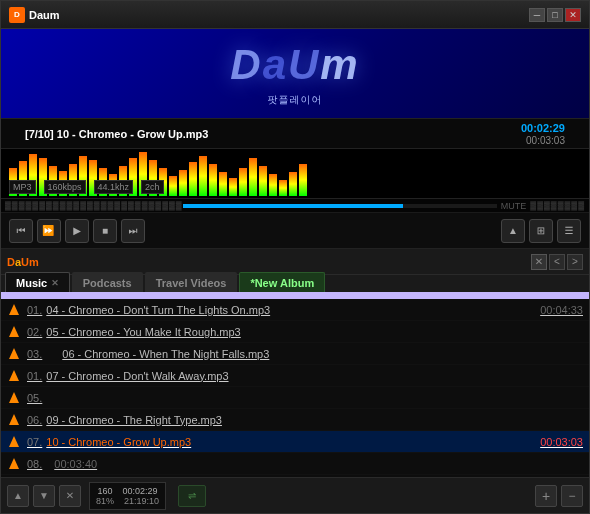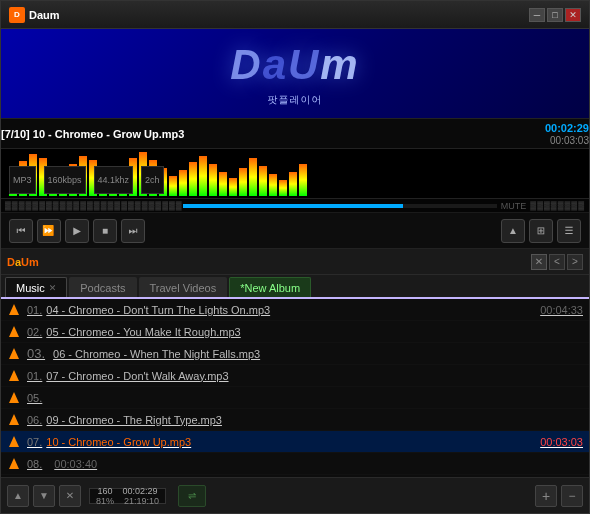--- a/index.html
+++ b/index.html
@@ -104,21 +104,21 @@
       margin-top: 4px;
       letter-spacing: 1px;
     }
 
     
     .player-info {
       height: 30px;
       background: #0a0a0a;
       display: flex;
       align-items: center;
-      padding: 0 0;
+      padding: 0 24px;
       border-bottom: 1px solid #222;
       flex-shrink: 0;
       gap: 36px;
     }
     .track-info {
       color: #ffffff;
       font-size: 11px;
       font-weight: bold;
       flex: 1;
     }
@@ -152,21 +152,21 @@
       position: absolute;
       bottom: 4px;
       left: 8px;
       display: flex;
       gap: 8px;
     }
     .meta-tag {
       color: #888;
       font-size: 9px;
       background: #111;
-      padding: 8px 3px;
+      padding: 1px 3px;
       border: 1px solid #333;
     }
 
     
     .volume-bar {
       height: 14px;
       background: #050505;
       display: flex;
       align-items: center;
       padding: 0 4px;
@@ -281,22 +281,23 @@
       margin-left: 6px;
     }
 
     
     .tabs-bar {
       height: 24px;
       background: #1a1a1a;
       display: flex;
       align-items: flex-end;
       padding: 0 4px;
-      border-bottom: 2px solid #c4b5fd;
-      flex-shrink: 0;
+      border-bottom: 7px solid #c4b5fd;
+      flex-shrink: 0;
+      font-weight: bold;
     }
     .tab {
       height: 20px;
       padding: 0 10px;
       display: flex;
       align-items: center;
       font-size: 11px;
       cursor: pointer;
       border: 1px solid transparent;
       border-bottom: none;
@@ -395,21 +396,21 @@
       border-radius: 2px;
     }
     .bottom-info {
       background: #0d0d0d;
       border: 1px solid #333;
       padding: 2px 6px;
       display: flex;
       flex-direction: column;
       align-items: center;
       justify-content: center;
-      height: 16px;
+      height: 28px;
       margin: 16px 4px;
     }
     .bottom-info-line {
       font-size: 9px;
       color: #888;
       white-space: nowrap;
     }
     .bottom-info-line.highlight { color: #aaa; }
     .bottom-spacer { flex: 1; }
     .bottom-shuffle-btn {
@@ -578,21 +579,21 @@
           <div style="width: 14px; height: 14px; margin-right: 6px; flex-shrink: 0; display: flex; align-items: center; justify-content: center;">
             <div style="width: 0px; height: 0px; border-left: 5px solid transparent; border-right: 5px solid transparent; border-bottom: 11px solid rgb(255, 136, 0);"></div>
           </div>
           <span style="font-size: 11px; color: rgb(119, 119, 119); margin-right: 4px; flex-shrink: 0;">02.</span>
           <span class="track-name">05 - Chromeo - You Make It Rough.mp3</span>
         </div>
         <div class="track-item">
           <div style="width: 14px; height: 14px; margin-right: 6px; flex-shrink: 0; display: flex; align-items: center; justify-content: center;">
             <div style="width: 0px; height: 0px; border-left: 5px solid transparent; border-right: 5px solid transparent; border-bottom: 11px solid rgb(255, 136, 0);"></div>
           </div>
-          <span style="font-size: 13px; color: rgb(119, 119, 119); margin-right: 8px; flex-shrink: 0;">03.</span>
+          <span style="font-size: 11px; color: rgb(119, 119, 119); margin-right: 20px; flex-shrink: 0;">03.</span>
           <span class="track-name">06 - Chromeo - When The Night Falls.mp3</span>
         </div>
         <div class="track-item">
           <div style="width: 14px; height: 14px; margin-right: 6px; flex-shrink: 0; display: flex; align-items: center; justify-content: center;">
             <div style="width: 0px; height: 0px; border-left: 5px solid transparent; border-right: 5px solid transparent; border-bottom: 11px solid rgb(255, 136, 0);"></div>
           </div>
           <span style="font-size: 11px; color: rgb(119, 119, 119); margin-right: 4px; flex-shrink: 0;">01.</span>
           <span class="track-name">07 - Chromeo - Don't Walk Away.mp3</span>
         </div>
         <div class="track-item">

